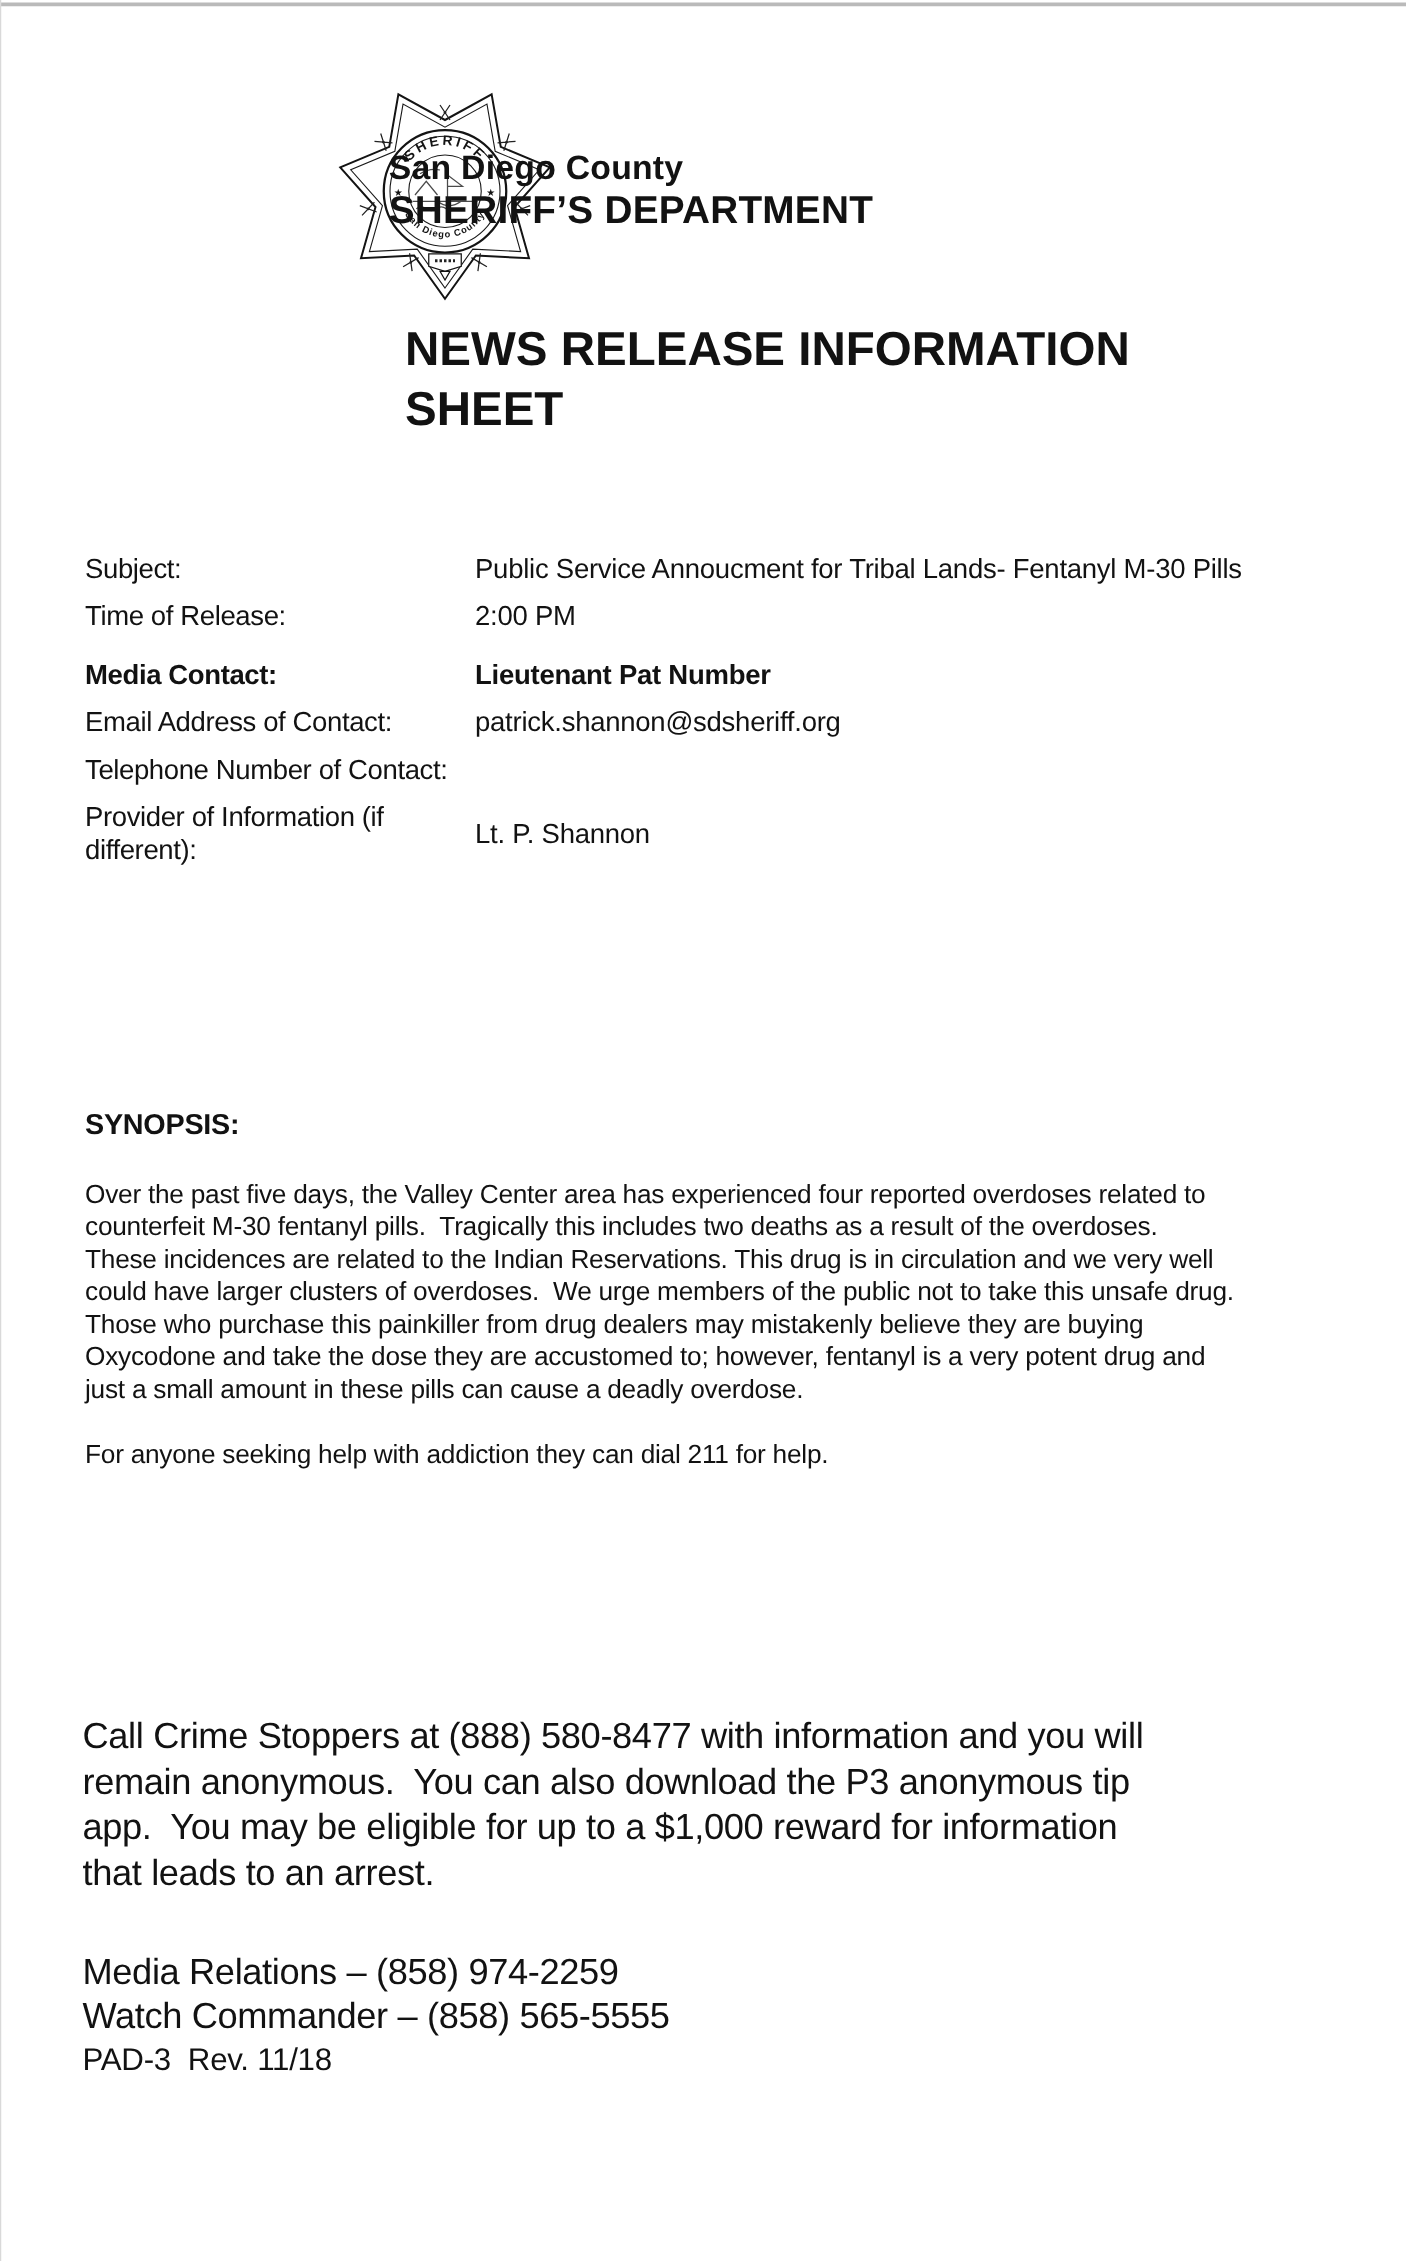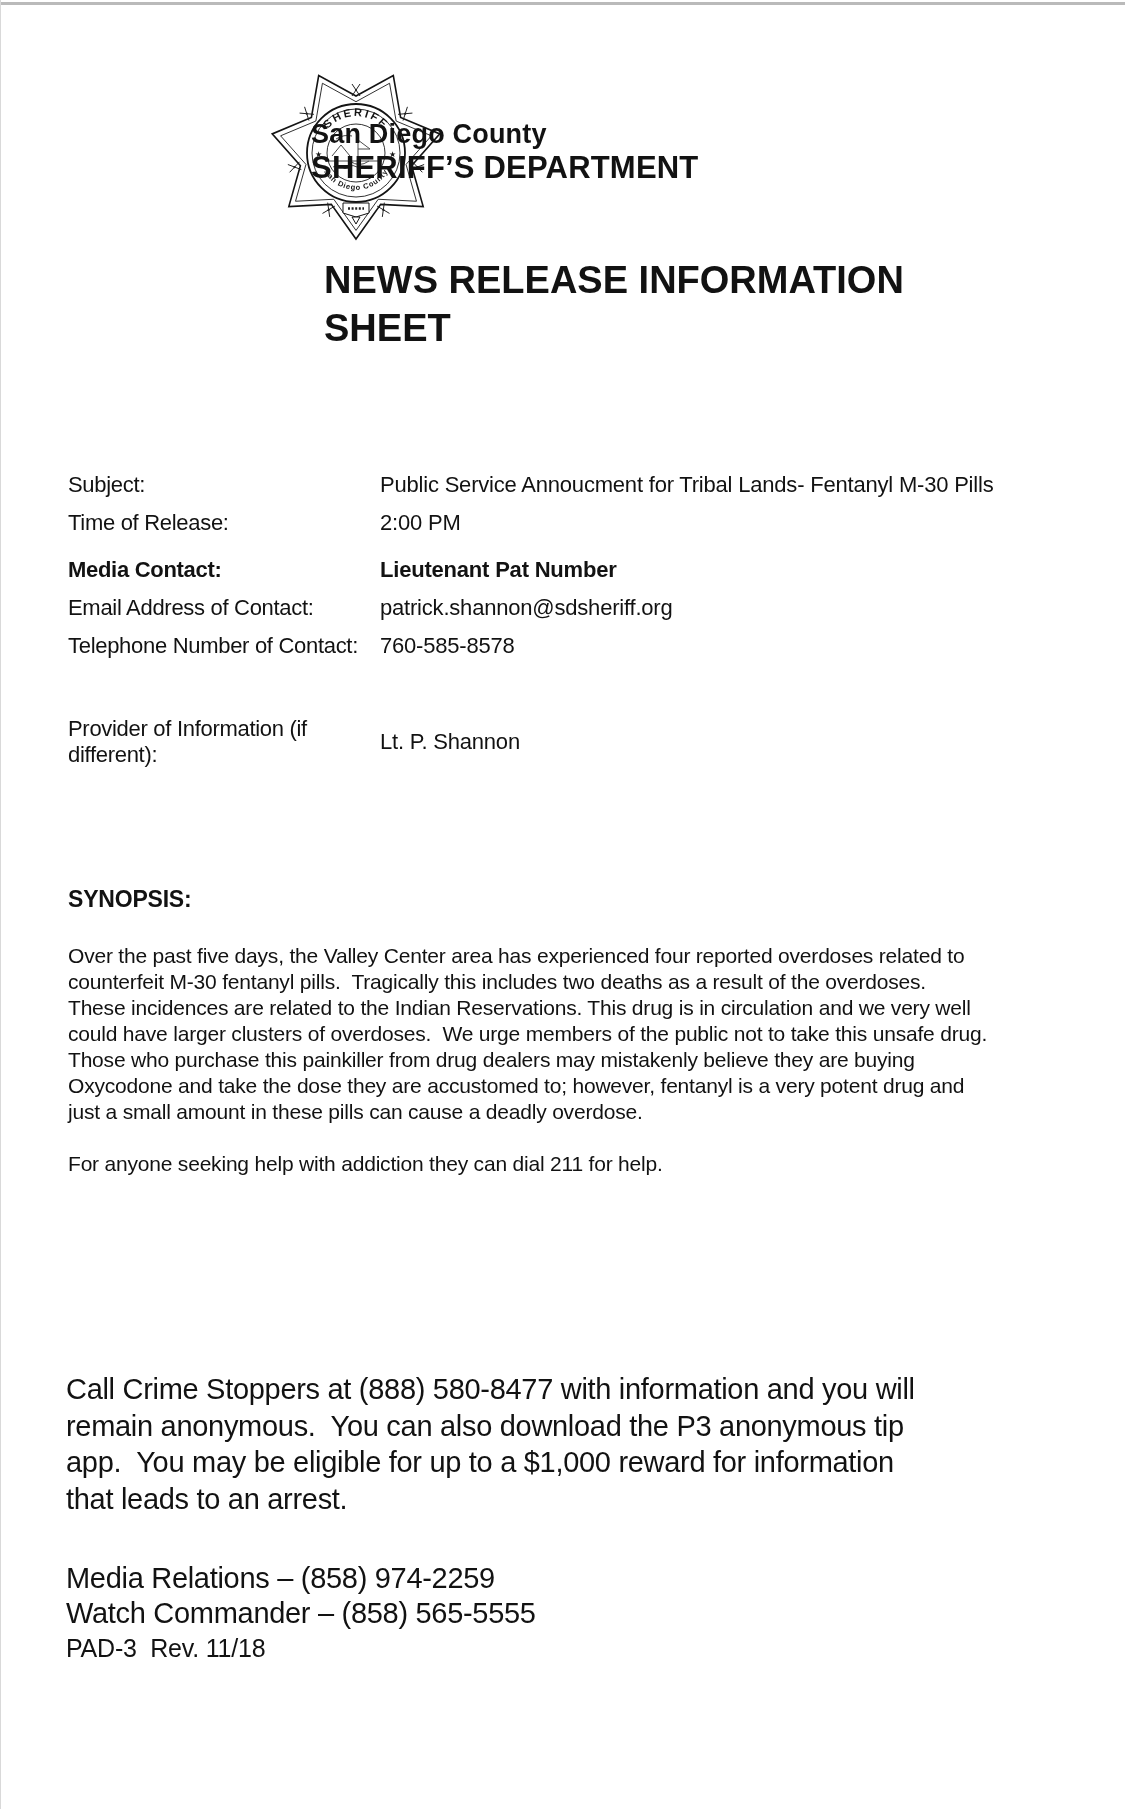--- a/index.html
+++ b/index.html
@@ -16,24 +16,24 @@
   
   .top-edge { top:2px; left:0; width:1125px; height:3px; background:#aeaeae; opacity:.85; }
   .left-edge { top:0; left:0; width:1px; height:1809px; background:#d9d9d9; }
 
   
   .agency1 { left:311px; top:119px; font-size:27px; font-weight:bold; line-height:30px; letter-spacing:.2px; white-space:pre; }
   .agency2 { left:311px; top:151px; font-size:31px; font-weight:bold; line-height:34px; letter-spacing:.2px; white-space:pre; }
   .doc-title { left:324px; top:230px; width:585px; font-size:38px; font-weight:bold; line-height:48px; letter-spacing:0;margin-top:26px; }
 
   
-  .fields { left:68px; top:472px; width:990px; }
+  .fields { left:68px; top:442px; width:990px; }
   .frow { display:flex; align-items:flex-start; min-height:38px; }
   .frow.gap-before { margin-top:9px;font-weight:bold; }
-  .frow.tall { align-items:center; min-height:52px;margin-top:45px; }
+  .frow.tall { align-items:center; min-height:52px; }
   .flabel { flex:0 0 312px; font-size:22px; line-height:26px; letter-spacing:-0.3px; white-space:pre; }
   .fvalue { flex:1; font-size:22px; line-height:26px; letter-spacing:-0.2px; white-space:nowrap; }
 
   
   .syn-head { left:68px; top:886px; font-size:23px; font-weight:bold; letter-spacing:-0.2px; white-space:pre; }
   .syn-body { left:68px; top:943px; width:1012px; font-size:21px; line-height:26px; letter-spacing:-0.2px; white-space:pre-wrap; }
   .help-line { left:68px; top:1151px; width:1012px; font-size:21px; line-height:26px; letter-spacing:-0.2px; white-space:pre-wrap; }
 
   
   .big-text { left:66px; top:1371px; width:1030px; font-size:29px; line-height:36.5px; letter-spacing:-0.3px; white-space:pre-wrap; }
@@ -139,21 +139,20 @@
   <div class="frow gap-before">
     <div class="flabel">Media Contact:</div>
     <div class="fvalue">Lieutenant Pat Number</div>
   </div>
   <div class="frow">
     <div class="flabel">Email Address of Contact:</div>
     <div class="fvalue">patrick.shannon@sdsheriff.org</div>
   </div>
   <div class="frow">
     <div class="flabel">Telephone Number of Contact:</div>
-    <div class="fvalue">760-585-8578</div>
   </div>
   <div class="frow tall">
     <div class="flabel">Provider of Information (if
 different):</div>
     <div class="fvalue">Lt. P. Shannon</div>
   </div>
 </div>
 
 <div class="abs syn-head">SYNOPSIS:</div>
 <div class="abs syn-body">Over the past five days, the Valley Center area has experienced four reported overdoses related to

